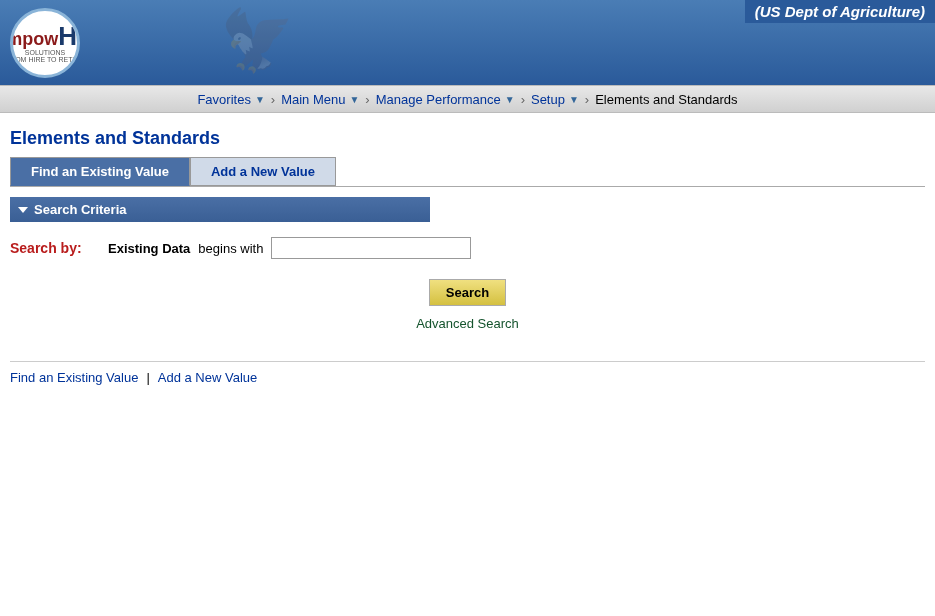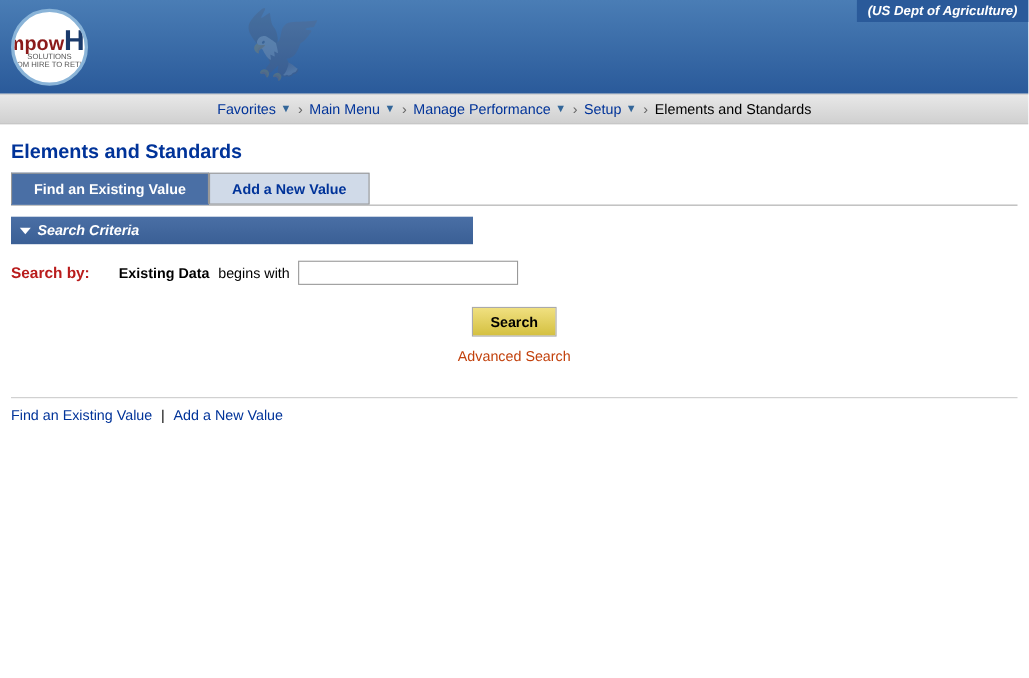--- a/index.html
+++ b/index.html
@@ -11,21 +11,21 @@
       background: linear-gradient(to bottom, #4a7db5, #2a5a9a);
       height: 85px;
       display: flex;
       align-items: center;
     }
     .header-banner {
       position: absolute;
       top: 0; right: 0;
       background: #2a5a9a;
       color: #fff;
-      font-size: 12px;
+      font-size: 15px;
       font-weight: bold;
       padding: 3px 10px;
       font-style: italic;
     }
     .logo-area {
       padding: 5px 10px;
       display: flex;
       align-items: center;
     }
     .logo-circle {
@@ -123,21 +123,20 @@
       background: linear-gradient(to bottom, #4a6fa5, #3a5f95);
       color: #fff;
       font-size: 13px;
       font-weight: bold;
       padding: 5px 8px;
       display: flex;
       align-items: center;
       gap: 6px;
       width: 420px;
       margin-bottom: 15px;
-      font-style: italic;
     }
     .triangle-down {
       width: 0; height: 0;
       border-left: 5px solid transparent;
       border-right: 5px solid transparent;
       border-top: 6px solid #fff;
       display: inline-block;
     }
 
     
@@ -182,21 +181,21 @@
     .search-button {
       background: linear-gradient(to bottom, #f0e080, #d4c040);
       border: 1px solid #aaa;
       padding: 5px 16px;
       font-size: 13px;
       font-weight: bold;
       cursor: pointer;
       color: #000;
     }
     .advanced-search-link {
-      color: #c2410c;
+      color: #14532d;
       text-decoration: none;
       font-size: 13px;
       cursor: pointer;
     }
 
     
     .footer-links {
       border-top: 1px solid #ccc;
       padding-top: 8px;
       margin-top: 20px;

